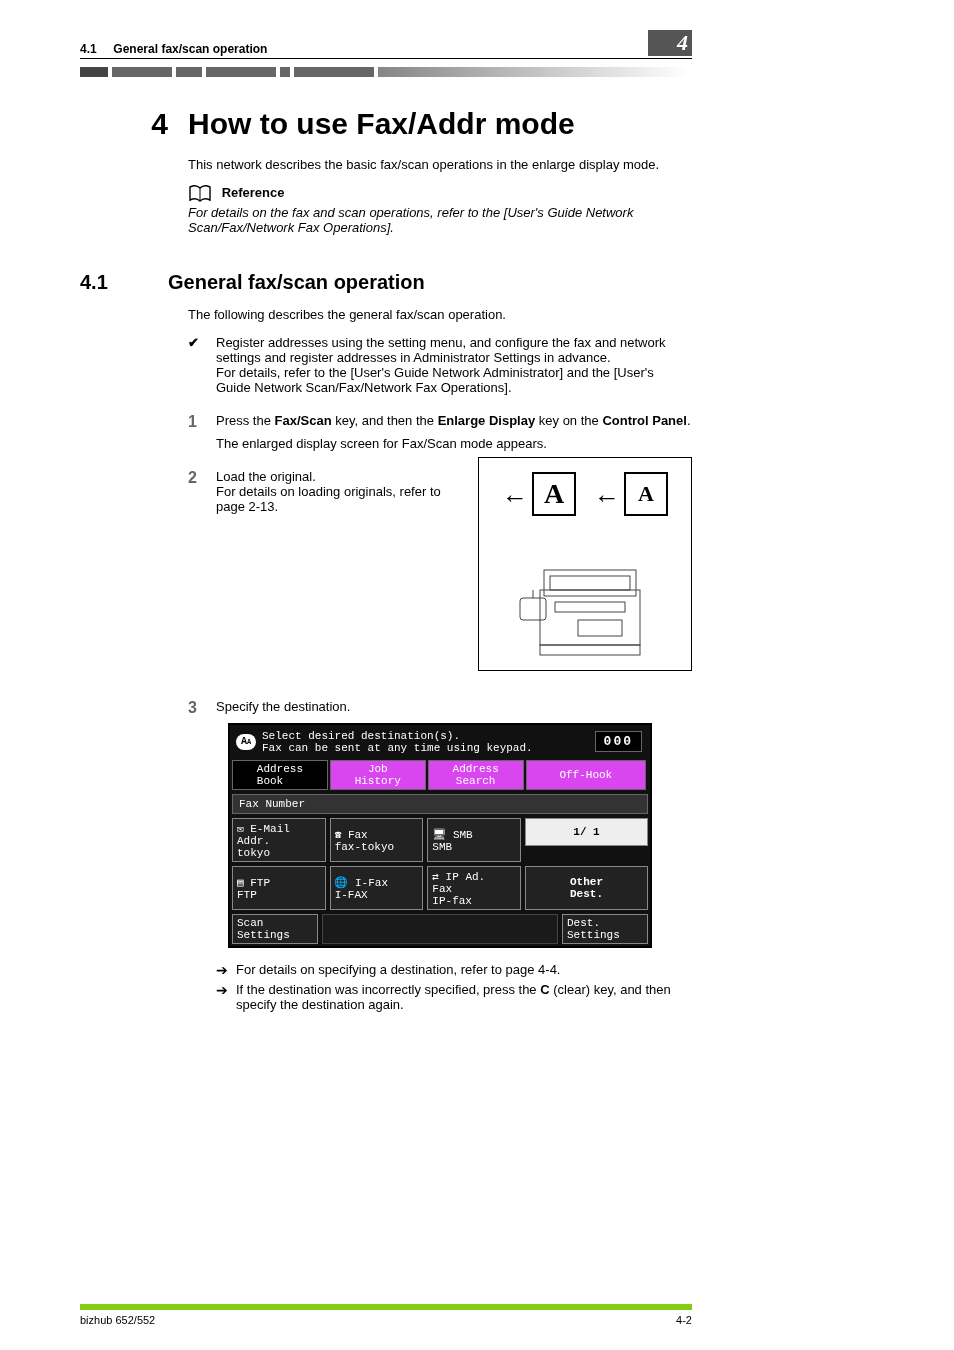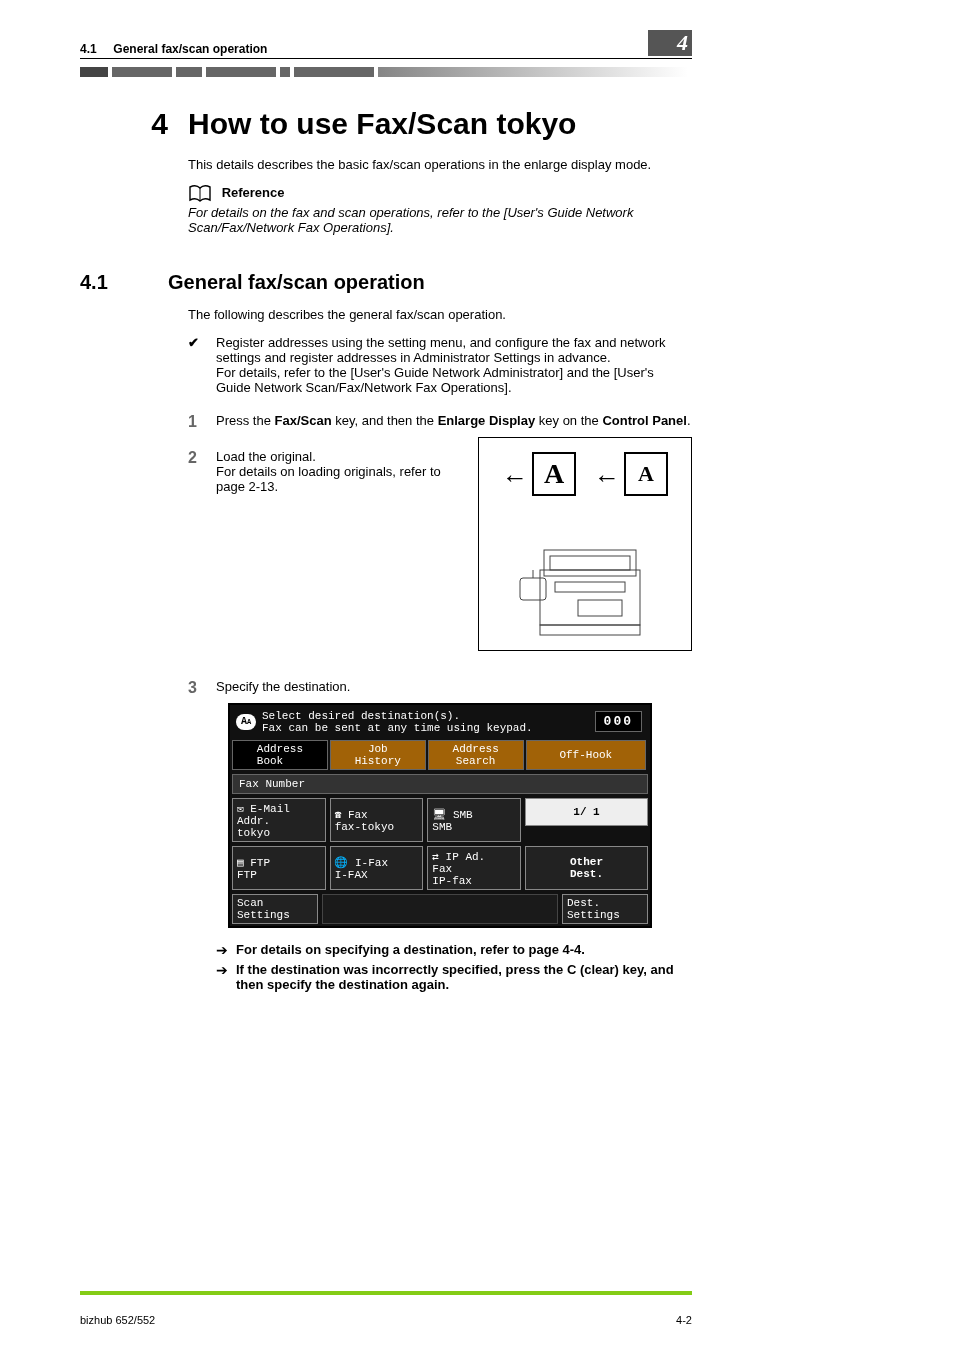--- a/index.html
+++ b/index.html
@@ -72,21 +72,21 @@
   .list-row{display:flex; margin:6px 0;}
   .list-mark{
     width:28px; flex-shrink:0;
     font-weight:bold; font-size:16px; color:#666;
     text-align:left;
   }
   .list-mark.check{color:#000; font-size:13px;}
   .list-body{flex:1;}
   .arrow-row{display:flex; margin-left:28px; margin-top:4px;}
   .arrow-mark{width:20px; flex-shrink:0; font-size:14px;}
-  .arrow-body{flex:1;font-weight:bold;}
+  .arrow-body{flex:1;}
   .figure-wrap{
     float:right;
     width:214px;
     margin:0 0 10px 20px;
   }
   .fig-box{border:1px solid #000; box-sizing:border-box;}
   .fig-top{height:72px; display:flex; align-items:center; justify-content:center; gap:18px;}
   .a-block{display:flex; align-items:center; gap:4px;}
   .a-arrow{font-size:26px; font-weight:bold;}
   .a-sq{
@@ -111,21 +111,21 @@
     background:#fff; color:#000; border-radius:10px;
     width:20px; height:16px; font-weight:bold; font-size:10px;
     display:flex; align-items:center; justify-content:center; margin-right:6px;
   }
   .count-badge{
     background:#000; border:1px solid #666; padding:2px 8px; margin:2px 2px 2px auto;
     font-weight:bold; font-size:13px; letter-spacing:2px;
   }
   .tab{
     border:1px solid #666; margin:0 2px 0 0; padding:2px 6px;
-    background:#a16207; text-align:center;
+    background:#d946ef; text-align:center;
     display:flex; align-items:center; justify-content:center;
   }
   .tab.sel{background:#000;}
   .tabs-row{display:flex; padding:2px;}
   .tabs-row .tab{flex:1;}
   .btn{
     border:1px solid #888; background:#222; padding:2px 4px; margin:2px;
     display:flex; flex-direction:column; justify-content:center;
     box-sizing:border-box;
   }
@@ -134,23 +134,23 @@
   .bar{background:#333; border:1px solid #666; margin:2px; padding:3px 6px;}
   .right-col .btn{min-height:44px; align-items:center;font-weight:bold;}
   .btn.inv{background:#eee; color:#000;}
   .footer-row{display:flex;justify-content:center;}
   .footer-row .btn{flex:0 0 auto; min-width:86px; min-height:30px;}
   .footer-spacer{flex:1; border:1px solid #444; margin:2px; background:#1a1a1a;}
   
   .page-footer{
     position:absolute;
     bottom:24px; left:80px; right:80px;
-    border-top:4px solid #84cc16;
+    border-top:6px solid #84cc16;
     display:flex; justify-content:space-between;
-    padding-top:19px; font-size:11px;
+    padding-top:4px; font-size:11px;
   }
   .clear{clear:both;}
 </style>
 </head>
 <body>
 
 <div class="page">
 
   <div class="top-bar">
     <div class="header-left">
@@ -166,25 +166,25 @@
     <div class="stripe" style="width:60px"></div>
     <div class="stripe" style="width:26px"></div>
     <div class="stripe" style="width:70px"></div>
     <div class="stripe" style="width:10px"></div>
     <div class="stripe" style="width:80px"></div>
     <div class="stripe grad"></div>
   </div>
 
   <h1 class="chap-title">
     <span class="num">4</span>
-    <span>How to use Fax/Scan tokyo</span>
+    <span>How to use Fax/Addr mode</span>
   </h1>
 
   <div class="body-col">
-    <p>This details describes the basic fax/scan operations in the enlarge display mode.</p>
+    <p>This network describes the basic fax/scan operations in the enlarge display mode.</p>
 
     <div style="margin-top:3px">
       <span class="ref-icon">
         <svg width="24" height="18" viewBox="0 0 24 18">
           <path d="M2 2 C6 0 10 1 12 3 C14 1 18 0 22 2 L22 15 C18 13 14 14 12 16 C10 14 6 13 2 15 Z" fill="none" stroke="#000" stroke-width="1.4"></path>
           <path d="M12 3 L12 16" stroke="#000" stroke-width="1"></path>
         </svg>
       </span>
       <span class="ref-label">Reference</span>
     </div>
@@ -206,20 +206,21 @@
         <div>For details, refer to the [User's Guide Network Administrator] and the [User's Guide Network Scan/Fax/Network Fax Operations].</div>
       </div>
     </div>
 
     <div class="list-row" style="margin-top:18px">
       <div class="list-mark">1</div>
       <div class="list-body">
         <div>
           <span>Press the </span><b>Fax/Scan</b><span> key, and then the </span><b>Enlarge Display</b><span> key on the </span><b>Control Panel</b><span>.</span>
         </div>
+        <div style="margin-top:8px">The enlarged display screen for Fax/Scan mode appears.</div>
       </div>
     </div>
 
     <div class="figure-wrap">
       <div class="fig-box">
         <div class="fig-top">
           <div class="a-block">
             <span class="a-arrow">←</span>
             <span class="a-sq">
                 <span style="font-size:28px">A</span>

